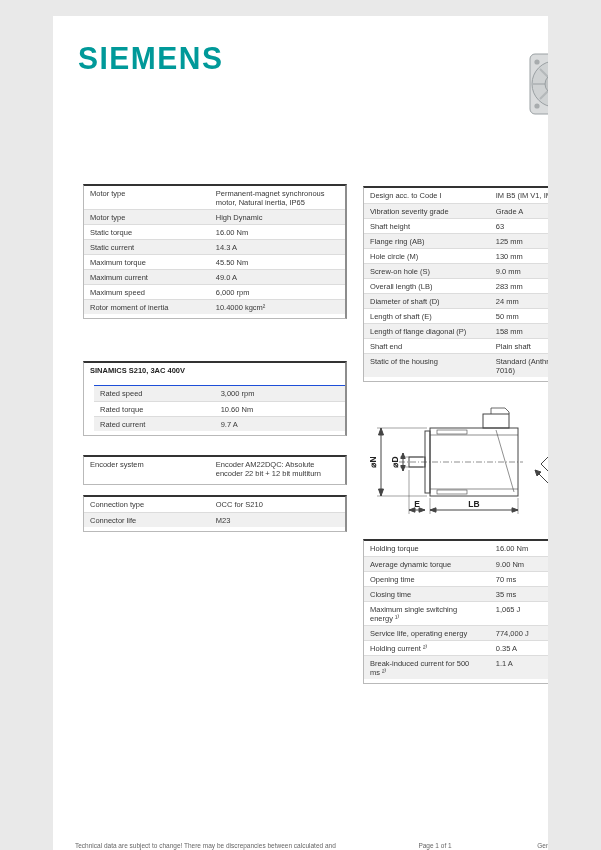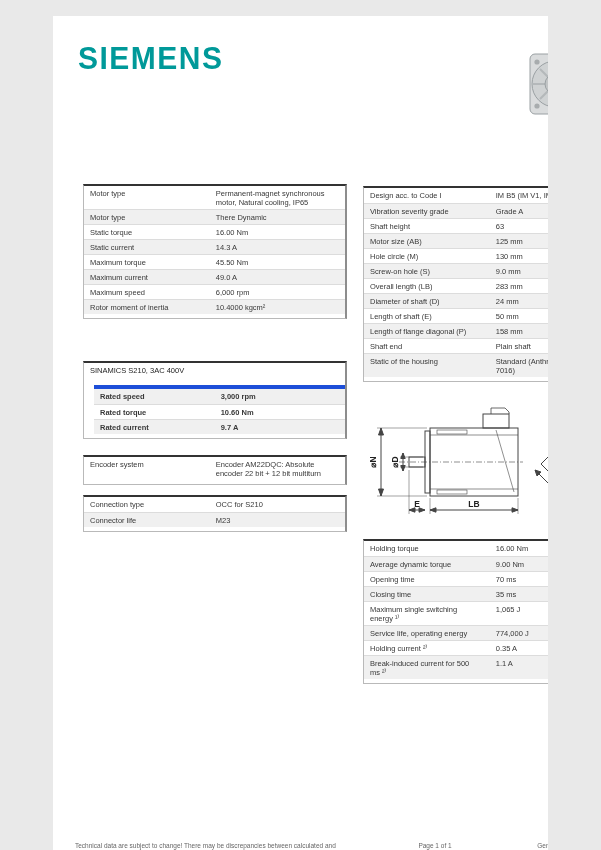--- a/index.html
+++ b/index.html
@@ -25,22 +25,22 @@
     border-left:1px solid #b9b9b9;border-right:2px solid #8d8d8d;border-bottom:1px solid #b9b9b9;
     padding-bottom:4px;box-sizing:border-box;
   }
   .row{display:flex;align-items:flex-start;min-height:15px;padding:3px 6px 2px 6px;box-sizing:border-box;
        font-size:7.5px;line-height:9px;color:#383838;}
   .row + .row{border-top:1px solid #dcdcdc;}
   .lbl{width:50.5%;padding-right:20px;box-sizing:border-box;}
   .val{flex:1;}
   .stripe-even > .row:nth-child(even){background:#f0f0f0;}
   .stripe-odd  > .row:nth-child(odd){background:#f0f0f0;}
-  .thead{font-size:7.5px;line-height:9px;color:#222;padding:3px 6px 10px 6px;min-height:15px;box-sizing:border-box;}
-  .sub{margin-left:10px;border-top:4px solid #1d4ed8;font-weight:bold;}
+  .thead{font-size:7.5px;line-height:9px;color:#222;padding:3px 6px 10px 6px;min-height:15px;box-sizing:border-box;font-weight:bold;}
+  .sub{margin-left:10px;border-top:1px solid #1d4ed8;}
   
   .diagram{position:absolute;left:312px;top:388px;width:282px;height:122px;background:#fff;}
   .diagram text{font-family:"Liberation Sans",sans-serif;font-size:8.5px;font-weight:bold;fill:#222;}
   
   .footer-item{position:absolute;top:826px;font-size:6.5px;line-height:8px;color:#666;}
   .f-left{left:22px;width:270px;}
   .f-center{left:352px;width:60px;text-align:center;}
   .f-right{left:455px;width:138px;text-align:right;}
 </style>
 </head>
@@ -76,25 +76,25 @@
       <circle cx="35" cy="60" r="10" fill="#c2c5c6" stroke="#9aa0a3" stroke-width="1"></circle>
       <circle cx="35" cy="60" r="5.5" fill="#aeb2b4" stroke="#8e9396" stroke-width="1"></circle>
       <circle cx="37" cy="58" r="2.4" fill="#878c8f"></circle>
     </svg>
   </div>
   <div class="caption-strip">Figure similar</div>
 
   <div class="tbl stripe-even" style="left:30px;top:168px;width:264px">
       <div class="row">
         <span class="lbl">Motor type</span>
-        <span class="val">Permanent-magnet synchronous motor, Natural cooling, IP65</span>
+        <span class="val">Permanent-magnet synchronous motor, Natural inertia, IP65</span>
       </div>
       <div class="row">
         <span class="lbl">Motor type</span>
-        <span class="val">There Dynamic</span>
+        <span class="val">High Dynamic</span>
       </div>
       <div class="row">
         <span class="lbl">Static torque</span>
         <span class="val">16.00 Nm</span>
       </div>
       <div class="row">
         <span class="lbl">Static current</span>
         <span class="val">14.3 A</span>
       </div>
       <div class="row">
@@ -158,21 +158,21 @@
       </div>
       <div class="row">
         <span class="lbl">Vibration severity grade</span>
         <span class="val">Grade A</span>
       </div>
       <div class="row">
         <span class="lbl">Shaft height</span>
         <span class="val">63</span>
       </div>
       <div class="row">
-        <span class="lbl">Motor size (AB)</span>
+        <span class="lbl">Flange ring (AB)</span>
         <span class="val">125 mm</span>
       </div>
       <div class="row">
         <span class="lbl">Hole circle (M)</span>
         <span class="val">130 mm</span>
       </div>
       <div class="row">
         <span class="lbl">Screw-on hole (S)</span>
         <span class="val">9.0 mm</span>
       </div>

